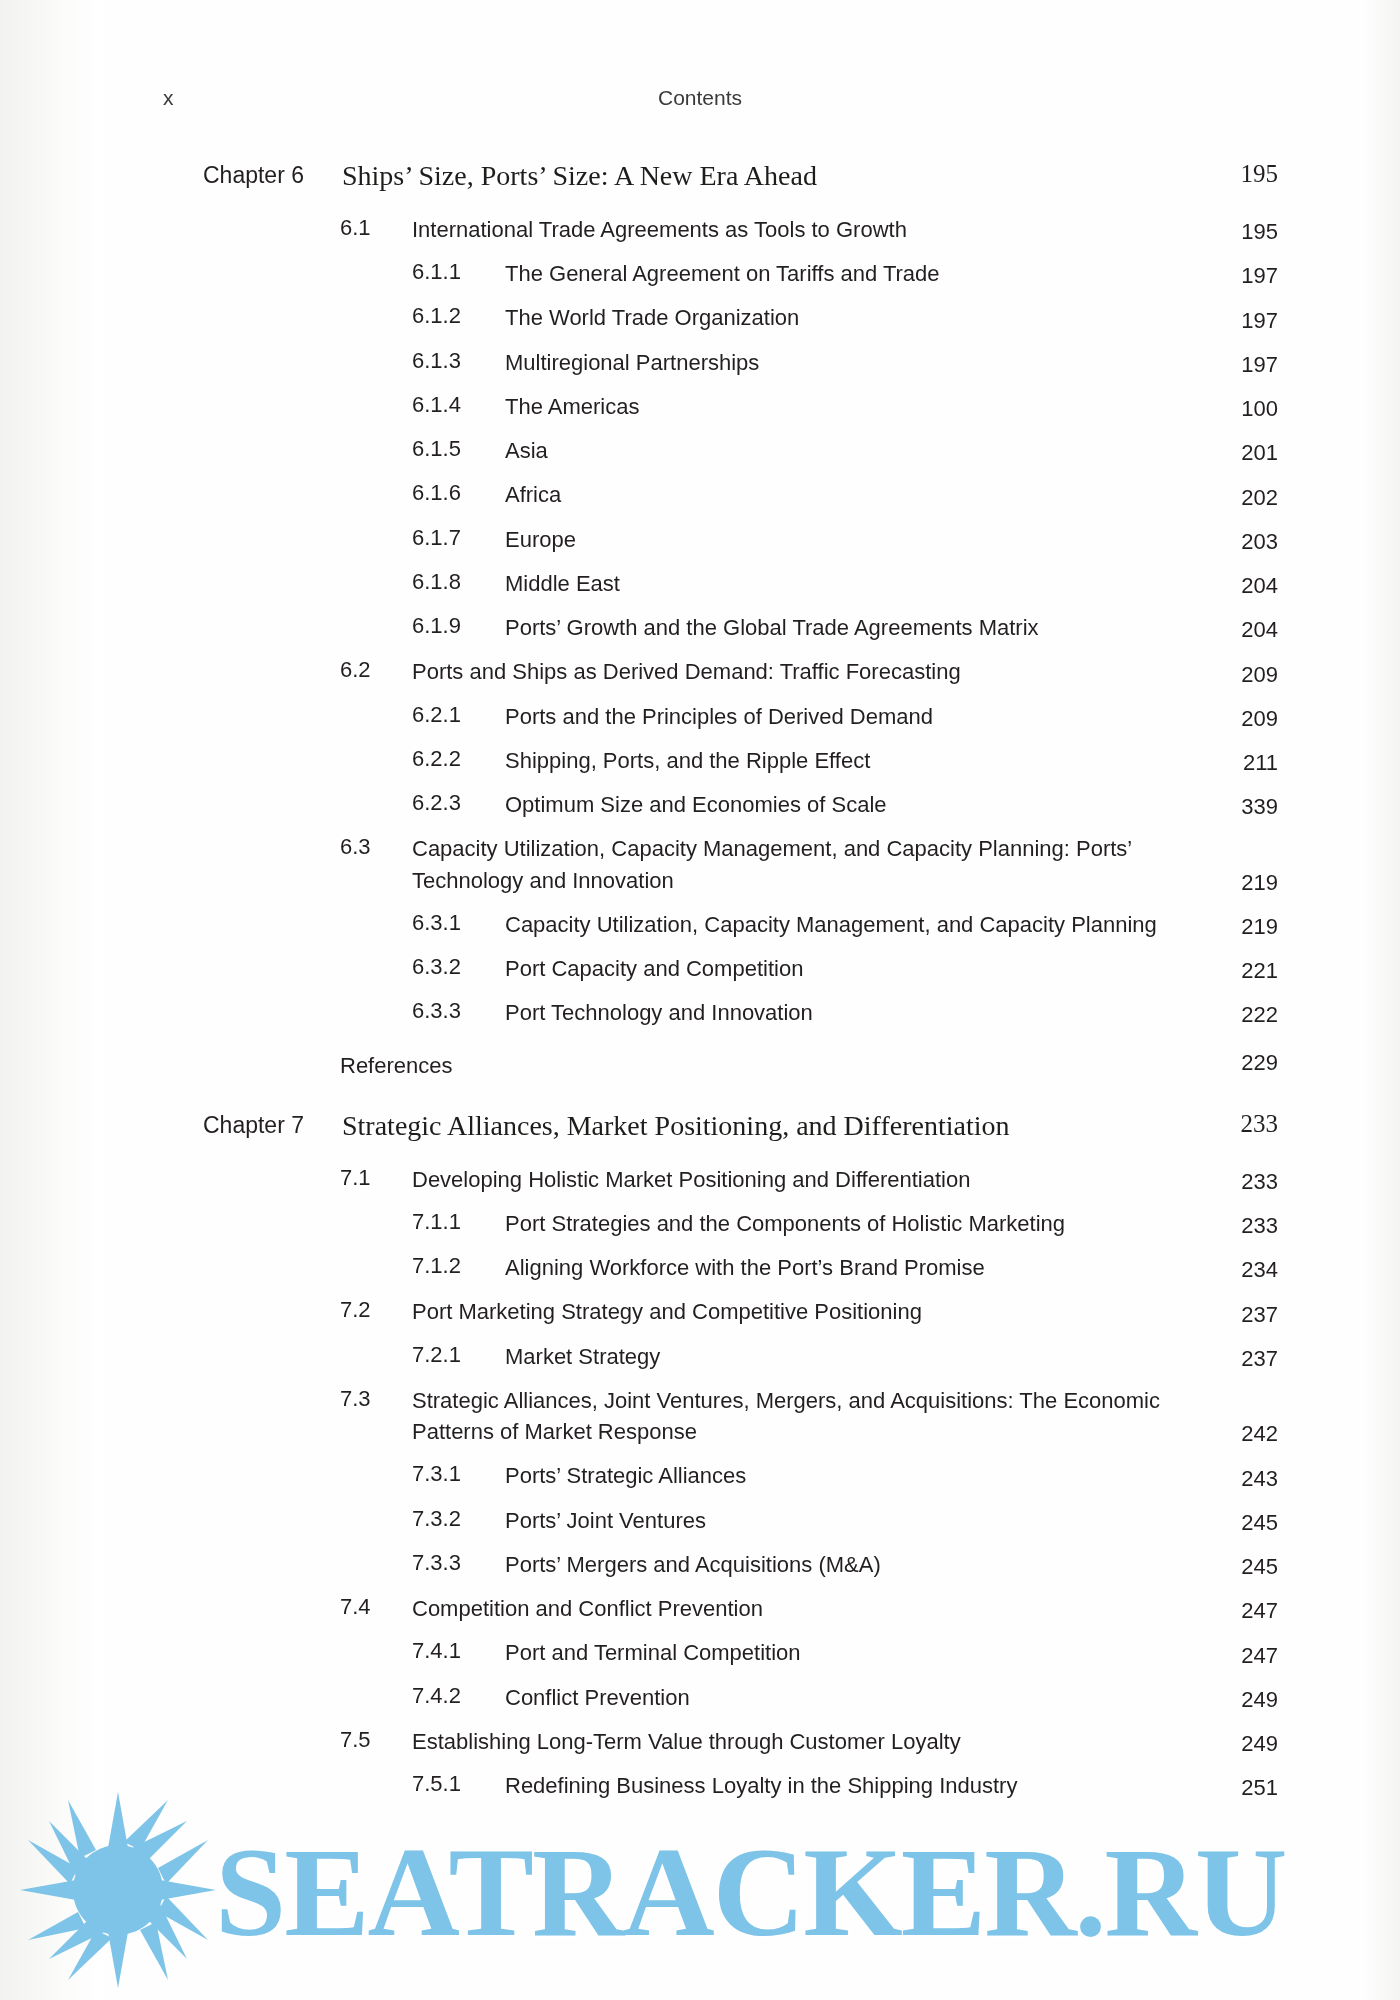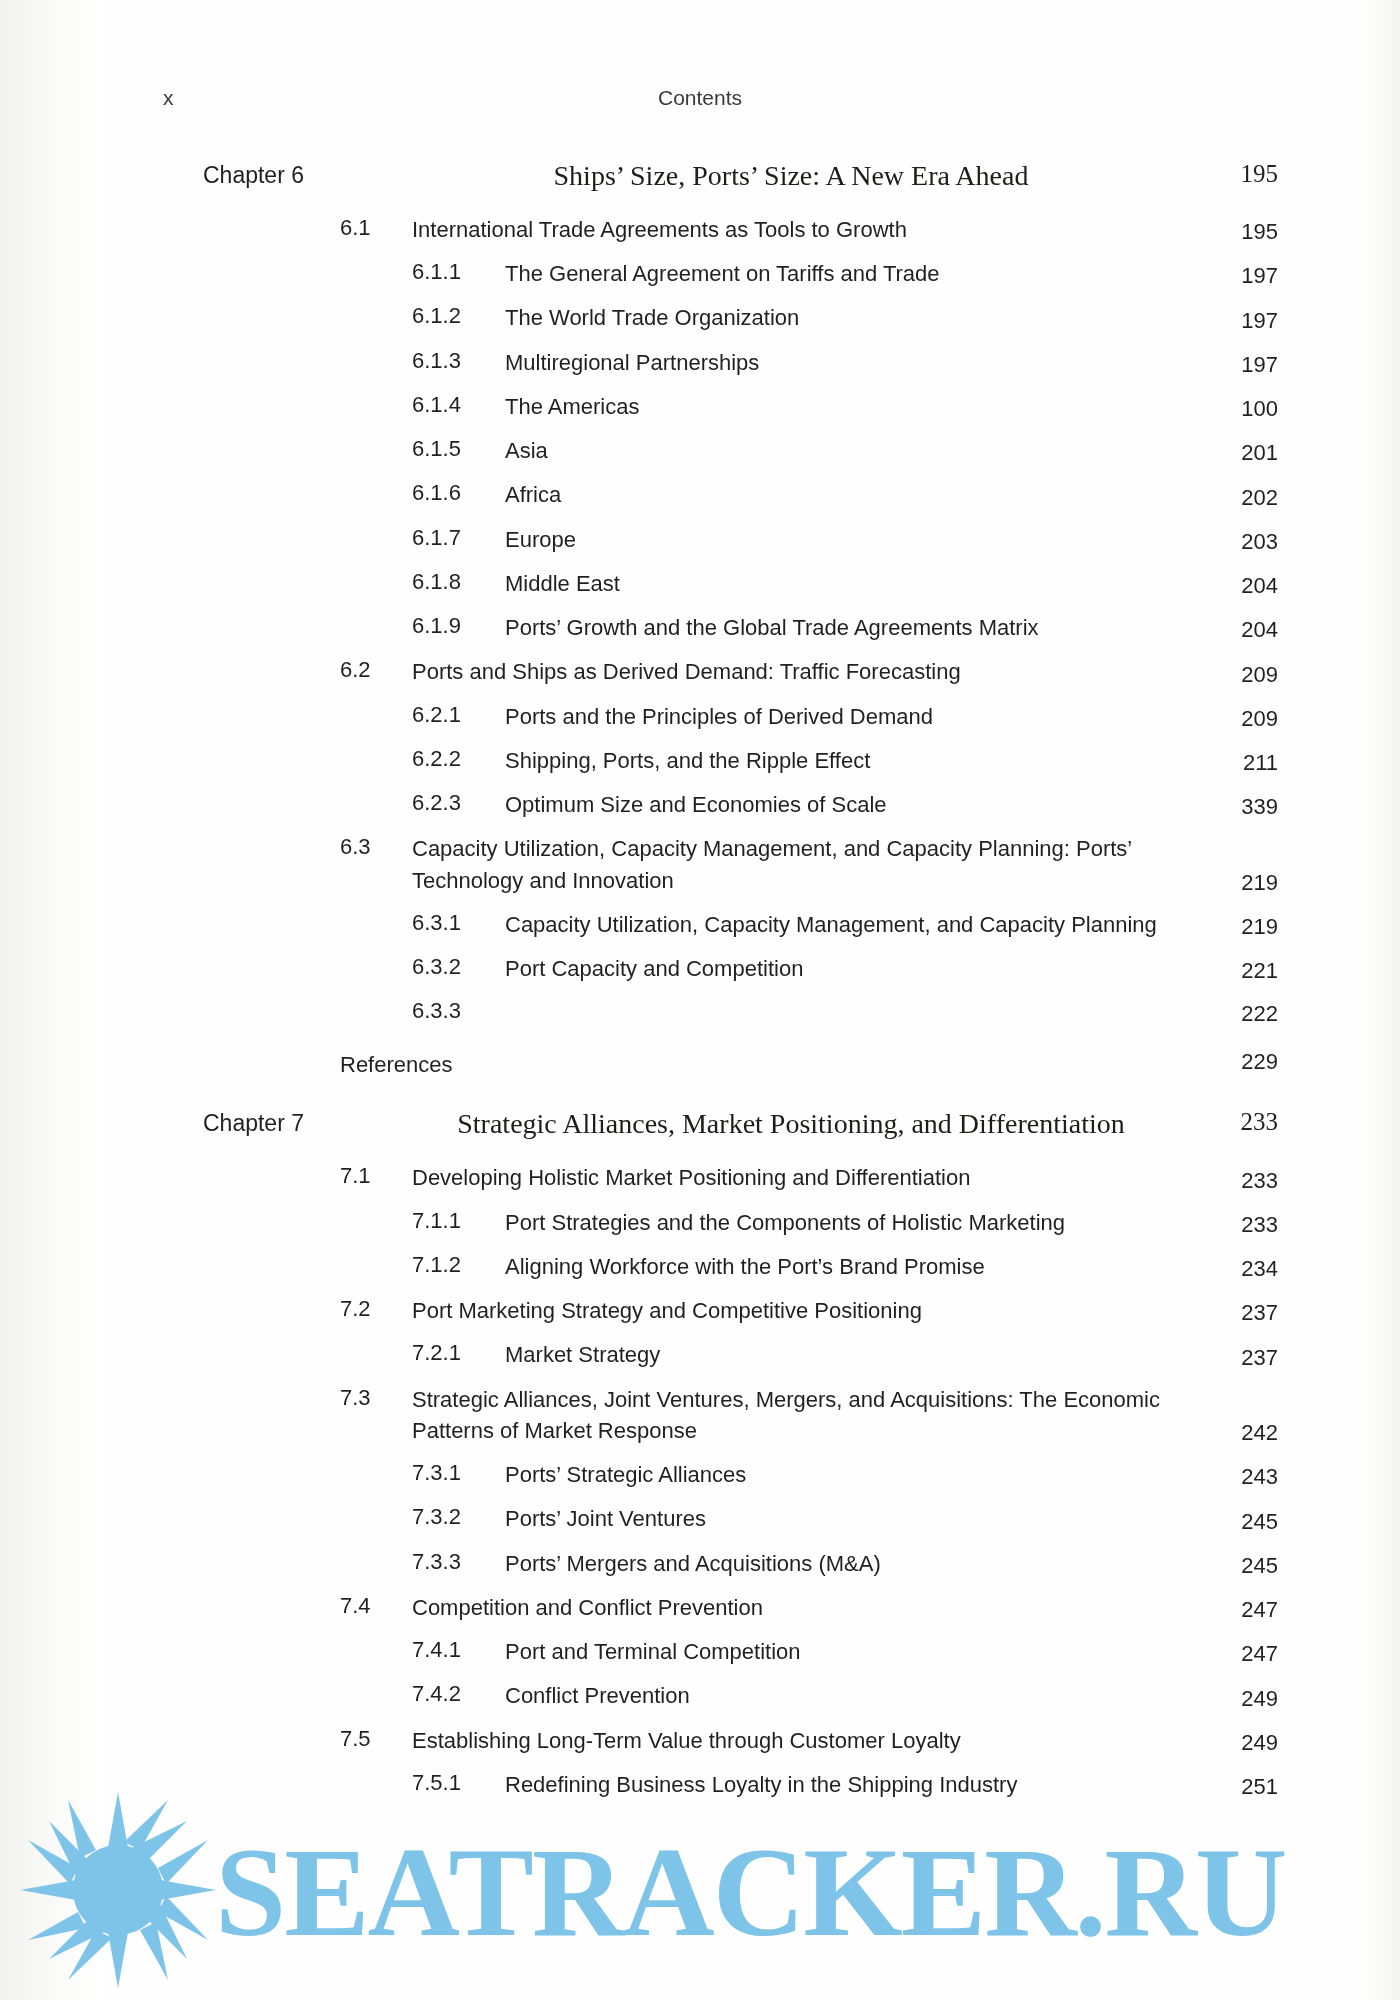--- a/index.html
+++ b/index.html
@@ -114,21 +114,20 @@
     font-family: "Liberation Sans", sans-serif;
     margin-left: 40px;
   }
   .row.chapter .title {
     margin-left: 342px;
     margin-right: 160px;
     font-family: "Liberation Serif", serif;
     font-size: 28px;
     line-height: 1.25;
     color: #1d1d1b;
-    text-align: center;
   }
   .row.chapter .page-num {
     right: 122px;
     top: 2px;
     font-size: 25px;
     font-family: "Liberation Serif", serif;
   }
 
   
   .row.lvl2 .label {
@@ -298,20 +297,21 @@
         <span class="title">Capacity Utilization, Capacity Management, and Capacity Planning</span>
         <span class="page-num">219</span>
       </div>
       <div class="row lvl3">
         <span class="label">6.3.2</span>
         <span class="title">Port Capacity and Competition</span>
         <span class="page-num">221</span>
       </div>
       <div class="row lvl3">
         <span class="label">6.3.3</span>
+        <span class="title">Port Technology and Innovation</span>
         <span class="page-num">222</span>
       </div>
       <div class="row refs">
         <span class="title">References</span>
         <span class="page-num">229</span>
       </div>
       <div class="row chapter">
         <span class="label">Chapter 7</span>
         <span class="title">Strategic Alliances, Market Positioning, and Differentiation</span>
         <span class="page-num">233</span>

